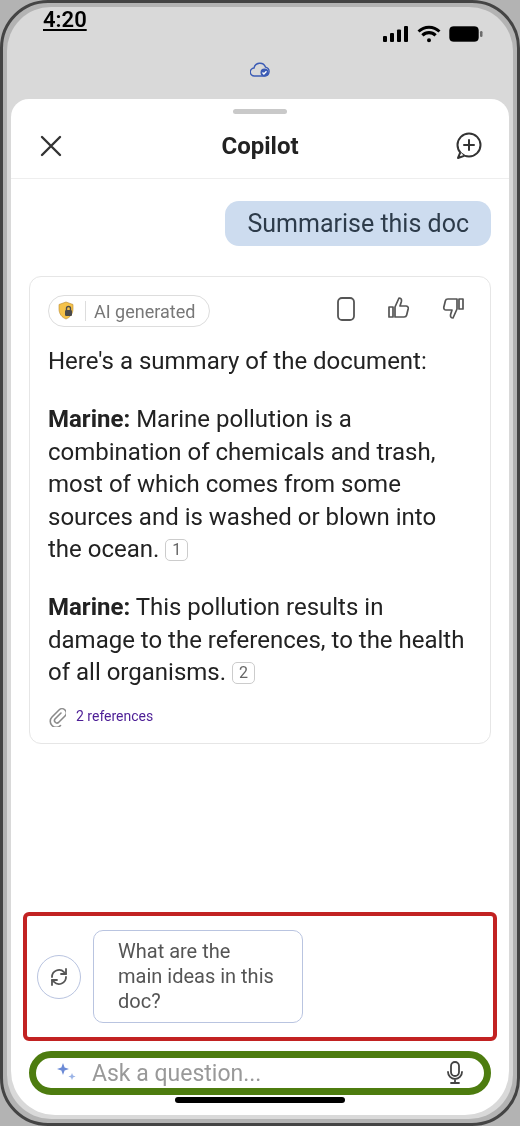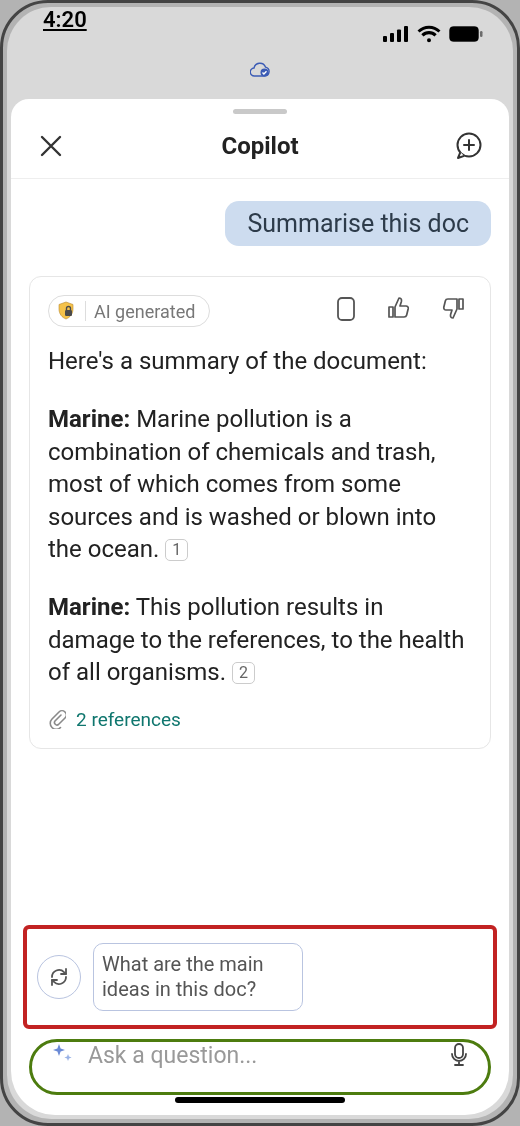--- a/index.html
+++ b/index.html
@@ -133,22 +133,22 @@
       font-size:16px;
       color:#666;
       padding: 0 6px;
       line-height: 20px;
       vertical-align: 2px;
     }
     .refs {
       display:flex;
       align-items:center;
       gap:10px;
-      color:#0f766e;
-      font-size:19px;
+      color:#4c1d95;
+      font-size:14px;
       margin-top: 4px;
     }
     
     .suggest-wrap {
       border: 4px solid #c22222;
       border-radius: 6px;
       margin: 8px 12px 10px;
       padding: 14px 10px 14px 10px;
       display:flex;
       align-items:center;
@@ -157,34 +157,35 @@
     .refresh-circle {
       width:44px; height:44px;
       border:1.5px solid #b9c4e0;
       border-radius:50%;
       display:flex; align-items:center; justify-content:center;
       flex:none;
     }
     .suggest-chip {
       border:1.5px solid #b9c4e0;
       border-radius:10px;
-      padding: 8px 8px;
+      padding: 8px 24px;
       color:#555;
       font-size:20px;
       line-height:1.25;
       flex: 0 0 auto;
     }
     .suggest-row { display:flex; gap:12px; overflow:hidden; }
     
     .input-bar {
       margin: 0 18px 20px;
-      border:3px solid #4d7c0f;
+      border:7px solid #4d7c0f;
       border-radius: 30px;
-      height: 56px;
-      display:flex;
+      height: 44px;
+      display:flex;
+      align-items:center;
       padding: 0 18px;
       gap:14px;
     }
     .input-placeholder {
       flex:1;
       color:#999;
       font-size:23px;
     }
     
     .home-indicator {

